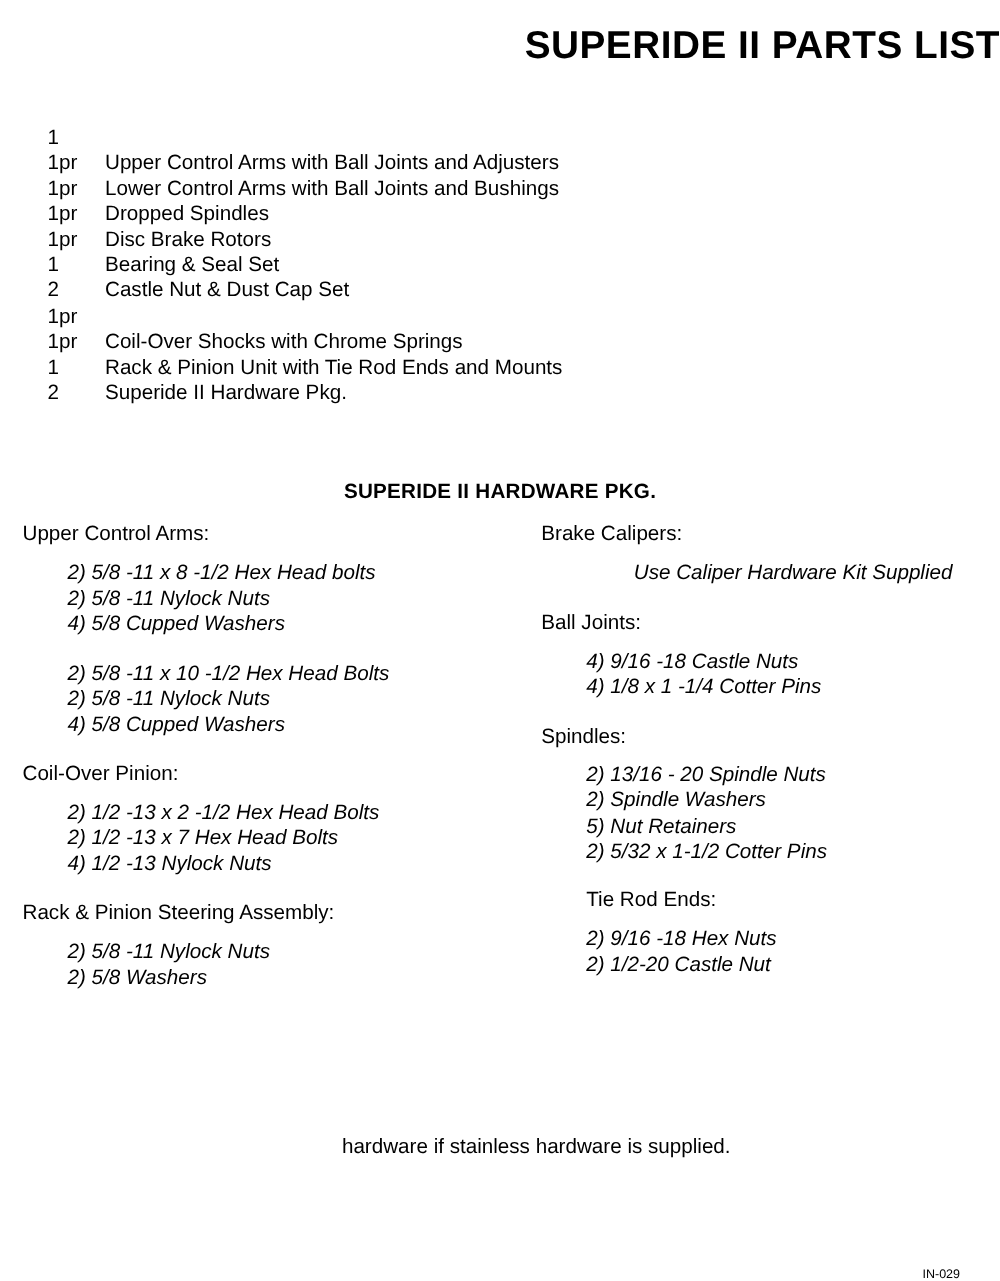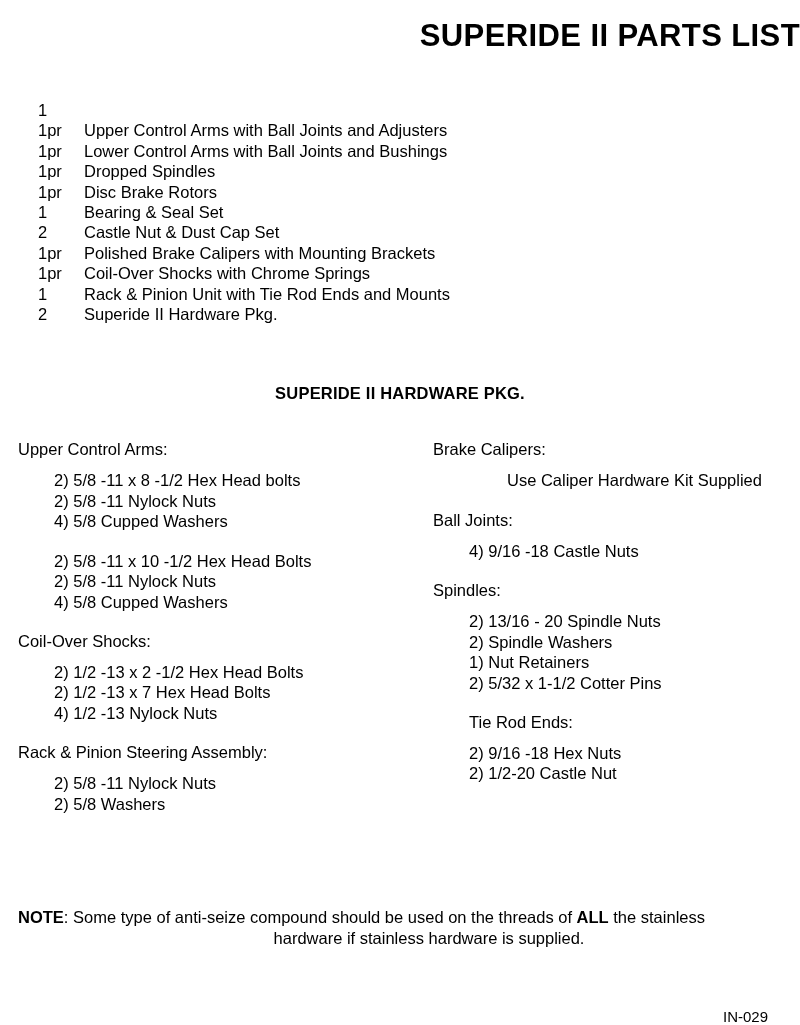--- a/index.html
+++ b/index.html
@@ -52,21 +52,21 @@
   }
   .hw-title {
     text-align: center;
     font-size: 16.5px;
     font-weight: bold;
     margin: 60px 0 0 0;
     letter-spacing: 0.2px;
   }
   .columns {
     display: flex;
-    margin-top: 36px;
+    margin-top: 14px;
     padding: 0 18px 0 18px;
     box-sizing: border-box;
   }
   .col {
     box-sizing: border-box;
   }
   .col-left {
     width: 415px;
     flex: 0 0 415px;
   }
@@ -79,20 +79,21 @@
   }
   .group-heading {
     font-size: 16.5px;
     line-height: 21px;
     margin-bottom: 10px;
   }
   .group ul {
     list-style: none;
     margin: 0;
     padding: 0;
+    font-style: italic;
   }
   .group ul li {
     font-size: 16.5px;
     line-height: 20.4px;
     padding-left: 36px;
   }
   .col-right .group-heading {
     padding-left: 0px;
   }
   .col-right .group ul li {
@@ -113,21 +114,21 @@
     font-weight: bold;
   }
   .note-line2 {
     padding-left: 66px;
     text-align: center;
   }
   .doc-code {
     position: absolute;
     right: 32px;
     bottom: 18px;
-    font-size: 15px;
+    font-size: 10px;
   }
 </style>
 </head>
 <body>
 
 <div class="page">
 
   <h1 class="doc-title">SUPERIDE II PARTS LIST</h1>
 
   <ul class="parts-list">
@@ -153,21 +154,20 @@
     <li>
         <span class="qty">1</span>
         <span class="desc">Bearing &amp; Seal Set</span>
       </li>
     <li>
         <span class="qty">2</span>
         <span class="desc">Castle Nut &amp; Dust Cap Set</span>
       </li>
     <li>
         <span class="qty">1pr</span>
-        <span class="desc">Polished Brake Calipers with Mounting Brackets</span>
       </li>
     <li>
         <span class="qty">1pr</span>
         <span class="desc">Coil-Over Shocks with Chrome Springs</span>
       </li>
     <li>
         <span class="qty">1</span>
         <span class="desc"> Rack &amp; Pinion Unit with Tie Rod Ends and Mounts</span>
       </li>
     <li>
@@ -193,21 +193,21 @@
 
       <div class="group">
         <ul>
           <li>2) 5/8 -11 x 10 -1/2  Hex Head Bolts</li>
           <li>2) 5/8 -11 Nylock Nuts</li>
           <li>4) 5/8 Cupped Washers</li>
         </ul>
       </div>
 
       <div class="group">
-        <div class="group-heading">Coil-Over Shocks:</div>
+        <div class="group-heading">Coil-Over Pinion:</div>
         <ul>
           <li>2) 1/2 -13 x 2 -1/2 Hex Head Bolts</li>
           <li>2) 1/2 -13 x 7 Hex Head Bolts</li>
           <li>4) 1/2 -13 Nylock Nuts</li>
         </ul>
       </div>
 
       <div class="group">
         <div class="group-heading">Rack &amp; Pinion Steering Assembly:</div>
         <ul>
@@ -224,45 +224,45 @@
         <div class="group-heading">Brake Calipers:</div>
         <ul>
           <li style="padding-left:54px;text-align:center;">Use Caliper Hardware Kit Supplied</li>
         </ul>
       </div>
 
       <div class="group">
         <div class="group-heading">Ball Joints:</div>
         <ul>
           <li>4) 9/16 -18 Castle Nuts</li>
+          <li>4) 1/8 x 1 -1/4 Cotter Pins</li>
         </ul>
       </div>
 
       <div class="group">
         <div class="group-heading">Spindles:</div>
         <ul>
           <li>2) 13/16 - 20 Spindle Nuts</li>
           <li>2) Spindle Washers</li>
-          <li>1) Nut Retainers</li>
+          <li>5) Nut Retainers</li>
           <li>2) 5/32 x 1-1/2 Cotter Pins</li>
         </ul>
       </div>
 
       <div class="group">
         <div class="group-heading" style="padding-left:36px;">Tie Rod Ends:</div>
         <ul>
           <li>2) 9/16 -18 Hex Nuts</li>
           <li>2) 1/2-20 Castle Nut</li>
         </ul>
       </div>
 
     </div>
 
   </div>
 
   <div class="note">
-    <div><span class="note-label">NOTE</span><span>:  Some type of anti-seize compound should be used on the threads of </span><span class="note-strong">ALL</span><span> the stainless</span></div>
     <div class="note-line2">hardware if stainless hardware is supplied.</div>
   </div>
 
   <div class="doc-code">IN-029</div>
 
 </div>
 
 </body></html>

